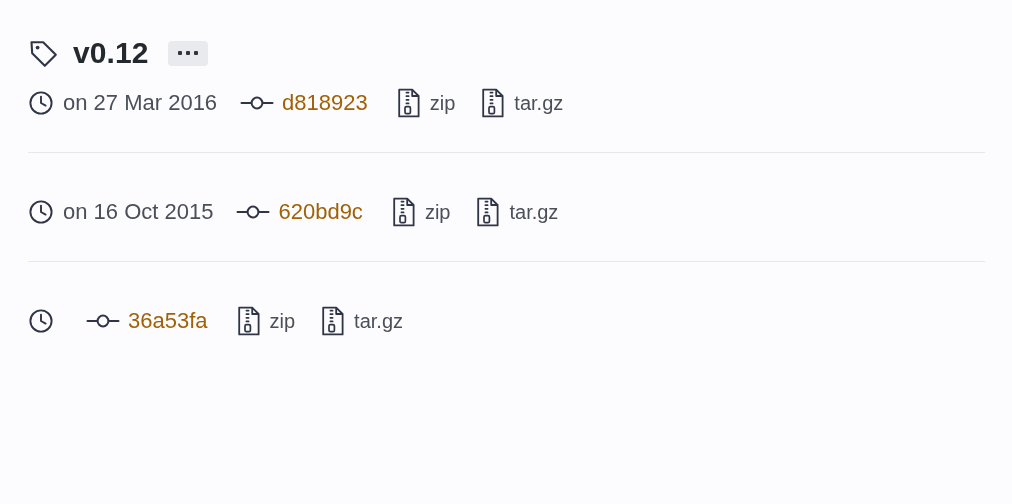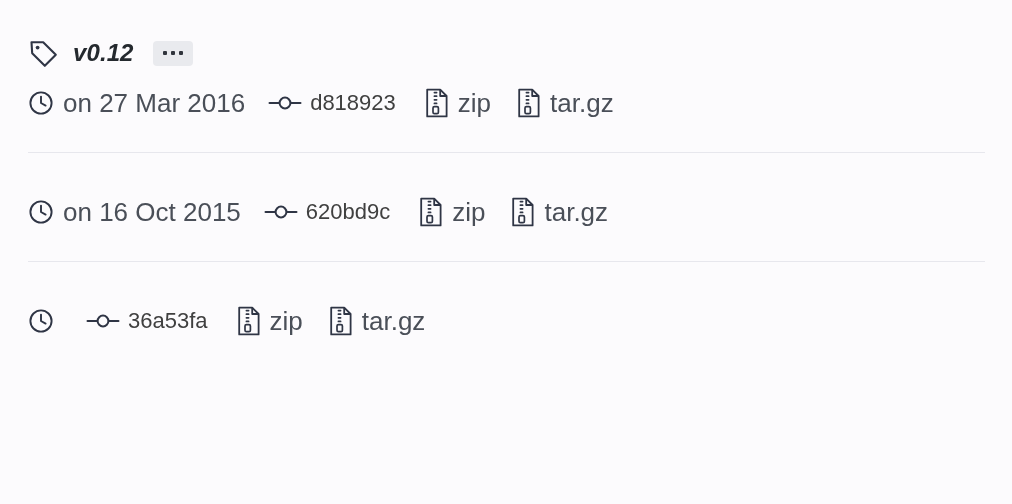--- a/index.html
+++ b/index.html
@@ -37,27 +37,26 @@
   .tag-icon {
     width: 32px;
     height: 32px;
     flex: 0 0 32px;
     display: block;
     margin-right: 13px;
     margin-top: 2px;
   }
 
   .version-name {
-    font-size: 24px;
+    font-size: 30px;
     font-weight: bold;
     color: #24292e;
     letter-spacing: 0.1px;
     line-height: 1;
     white-space: nowrap;
-    font-style: italic;
   }
 
   .ellipsis-btn {
     margin-left: 19px;
     background: #e9eaee;
     border: none;
     border-radius: 4px;
     width: 40px;
     height: 25px;
     display: inline-flex;
@@ -84,38 +83,38 @@
 
   .clock-icon {
     width: 26px;
     height: 26px;
     flex: 0 0 26px;
     display: block;
     margin-right: 9px;
   }
 
   .meta-text {
-    font-size: 26px;
+    font-size: 22px;
     color: #4a4f58;
     line-height: 1;
     white-space: nowrap;
   }
 
   .commit-icon {
     width: 34px;
     height: 22px;
     flex: 0 0 34px;
     display: block;
     margin-left: 23px;
     margin-right: 8px;
   }
 
   .commit-hash {
     font-size: 22px;
-    color: #404040;
+    color: #a16207;
     line-height: 1;
     white-space: nowrap;
   }
 
   .dl-link {
     display: inline-flex;
     align-items: center;
     margin-left: 26px;
     text-decoration: none;
     cursor: pointer;
@@ -124,21 +123,21 @@
 
   .file-icon {
     width: 24px;
     height: 30px;
     flex: 0 0 24px;
     display: block;
     margin-right: 9px;
   }
 
   .dl-label {
-    font-size: 26px;
+    font-size: 20px;
     color: #4a4f58;
     line-height: 1;
     white-space: nowrap;
   }
 
   .divider {
     height: 1px;
     background: #e7e7ed;
     width: 957px;
     margin: 0;

